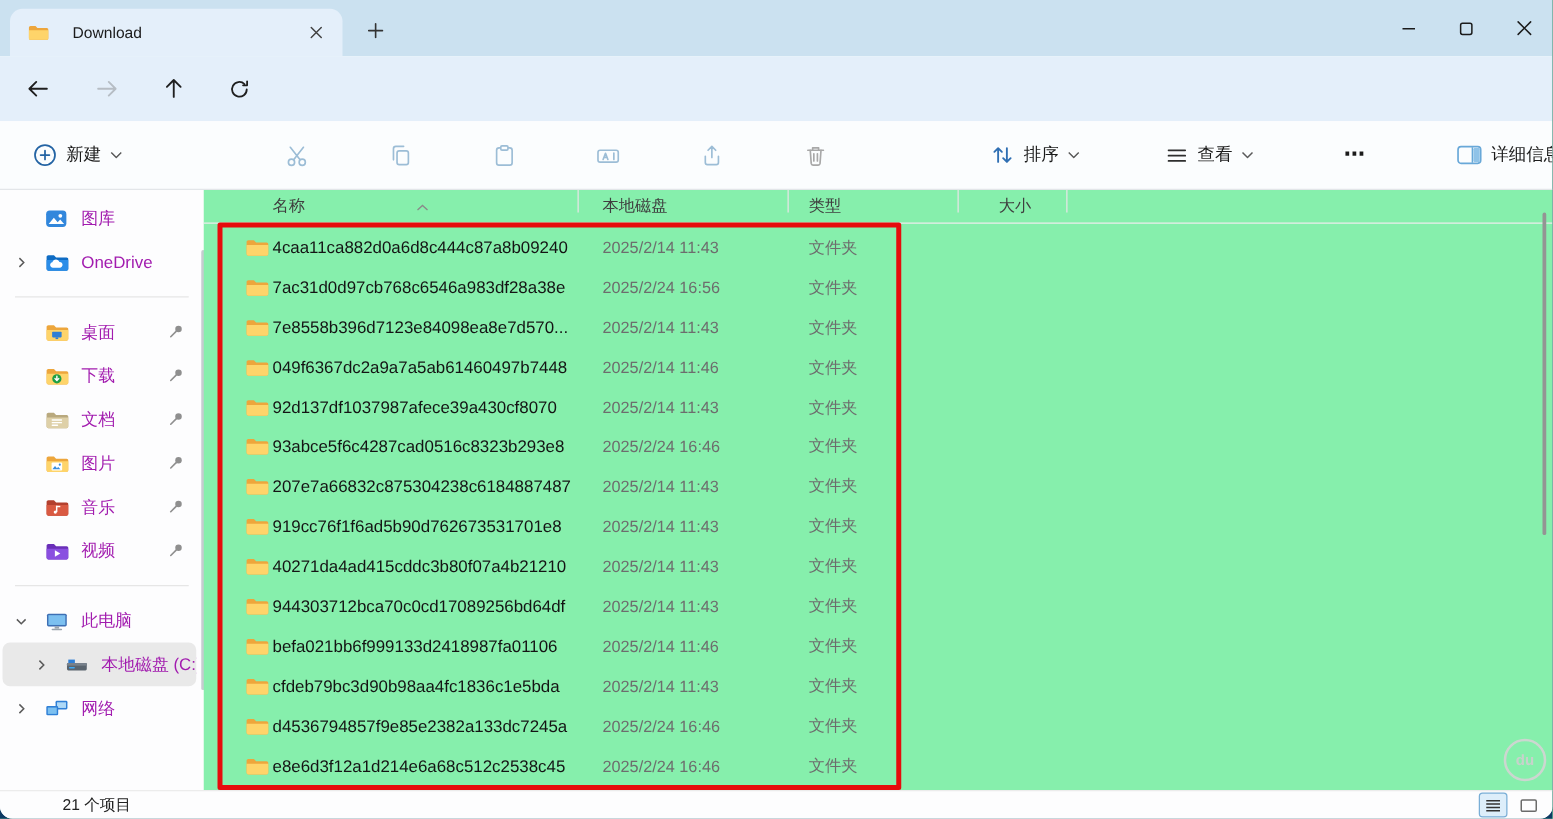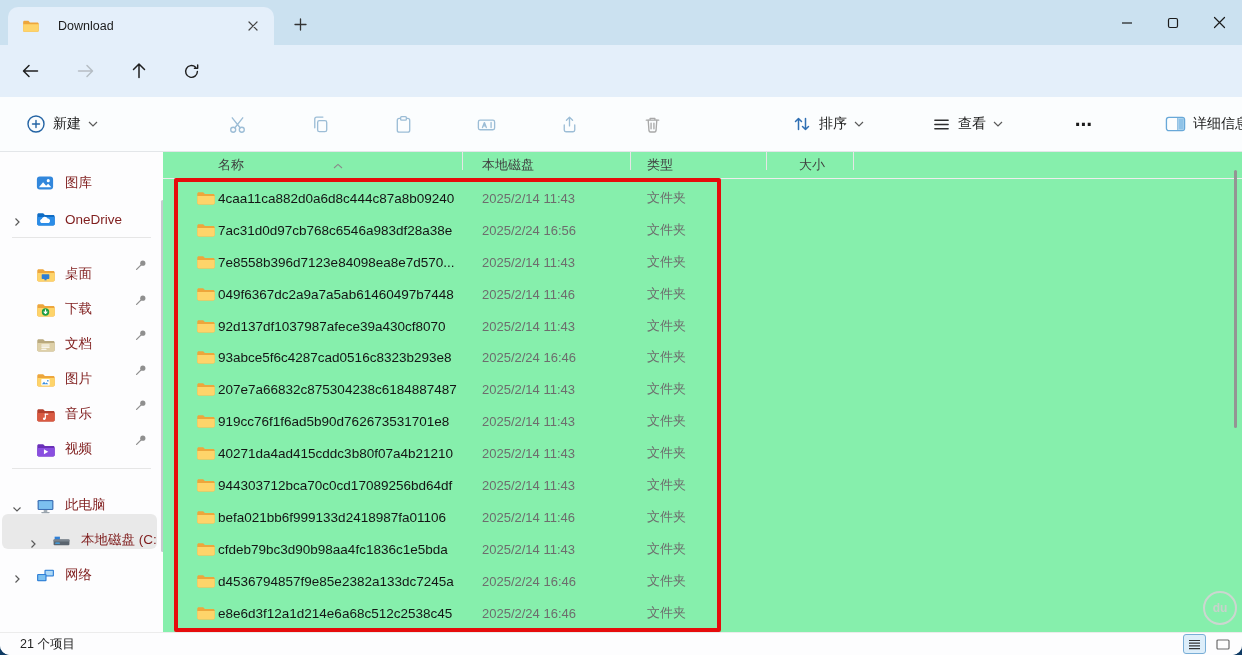--- a/index.html
+++ b/index.html
@@ -30,21 +30,21 @@
   .toolbar{position:absolute;top:97px;left:0;right:0;height:55px;background:#fbfdfe;border-bottom:1px solid #e3e6e9;display:flex;align-items:center;padding:0 22px 0 16px;box-sizing:border-box;gap:48px;}
   .tb-group{display:flex;align-items:center;gap:7px;padding:6px 10px;border-radius:5px;}
   .tb-label{font-size:14px;color:#1b1b1b;white-space:nowrap;}
   .tb-ic{width:38px;height:36px;display:flex;align-items:center;justify-content:center;border-radius:5px;margin:0 7px;}
   .tb-sep{width:1px;height:26px;background:#d9dcdf;margin:0 8px;}
   .tb-more{font-size:17px;font-weight:bold;color:#1b1b1b;letter-spacing:1px;padding:0 14px;}
   .tb-right{margin-left:auto;display:flex;align-items:center;gap:9px;}
 
   
   .sidebar{position:absolute;top:152px;left:0;width:163px;bottom:23px;background:#fdfdfe;padding-top:5px;box-sizing:border-box;overflow:hidden;}
-  .side-item{height:35px;display:flex;align-items:flex-end;border-radius:6px;margin:0 6px 0 2px;padding-left:10px;position:relative;font-size:13.5px;color:#7f1d1d;white-space:nowrap;}
+  .side-item{height:35px;display:flex;align-items:center;border-radius:6px;margin:0 6px 0 2px;padding-left:10px;position:relative;font-size:13.5px;color:#a21caf;white-space:nowrap;}
   .side-item.selected{background:#e9e9e9;}
   .side-item.indent{padding-left:26px;}
   .expander{width:24px;display:flex;align-items:center;}
   .side-icon{width:21px;display:flex;align-items:center;margin-right:8px;}
   .side-label{flex:1;overflow:hidden;}
   .pin{position:absolute;right:10px;top:11px;}
   .side-sep{height:1px;background:#e6e6e6;margin:10px 12px;}
   .side-scroll{position:absolute;left:161px;top:200px;width:3px;height:352px;background:#c6cbd0;border-radius:2px;}
 
   
@@ -65,21 +65,21 @@
   
   .annotation{position:absolute;left:174px;top:178px;width:547px;height:454px;border:4px solid #e60c0c;border-radius:2px;box-sizing:border-box;pointer-events:none;z-index:5;}
 
   
   .watermark{position:absolute;right:5px;top:591px;display:flex;align-items:center;gap:3px;z-index:6;pointer-events:none;opacity:.9;}
   .wm-badge{width:30px;height:30px;border:2px solid #d4d4d4;border-radius:50%;display:flex;align-items:center;justify-content:center;font-size:12px;font-weight:bold;color:#cfcfcf;background:transparent;}
   .wm-text{font-size:33px;font-weight:bold;letter-spacing:1px;color:rgba(255,255,255,.22);-webkit-text-stroke:1.3px #d2d2d2;}
 
   
   .statusbar{position:absolute;left:0;right:0;bottom:0;height:23px;background:#fdfdfe;border-top:1px solid #ececec;display:flex;align-items:center;padding:0 8px 0 20px;box-sizing:border-box;z-index:7;}
-  .status-count{font-size:12.5px;color:#222;}
+  .status-count{font-size:12.5px;color:#222;margin-left:30px;}
   .view-btns{margin-left:auto;display:flex;gap:5px;align-items:center;}
   .vbtn{width:23px;height:20px;display:flex;align-items:center;justify-content:center;border-radius:3px;box-sizing:border-box;}
   .vbtn.active{background:#ddeefa;border:1px solid #79aed6;}
 </style>
 </head>
 <body>
 
 <div class="win">
 
   <div class="tabbar">

